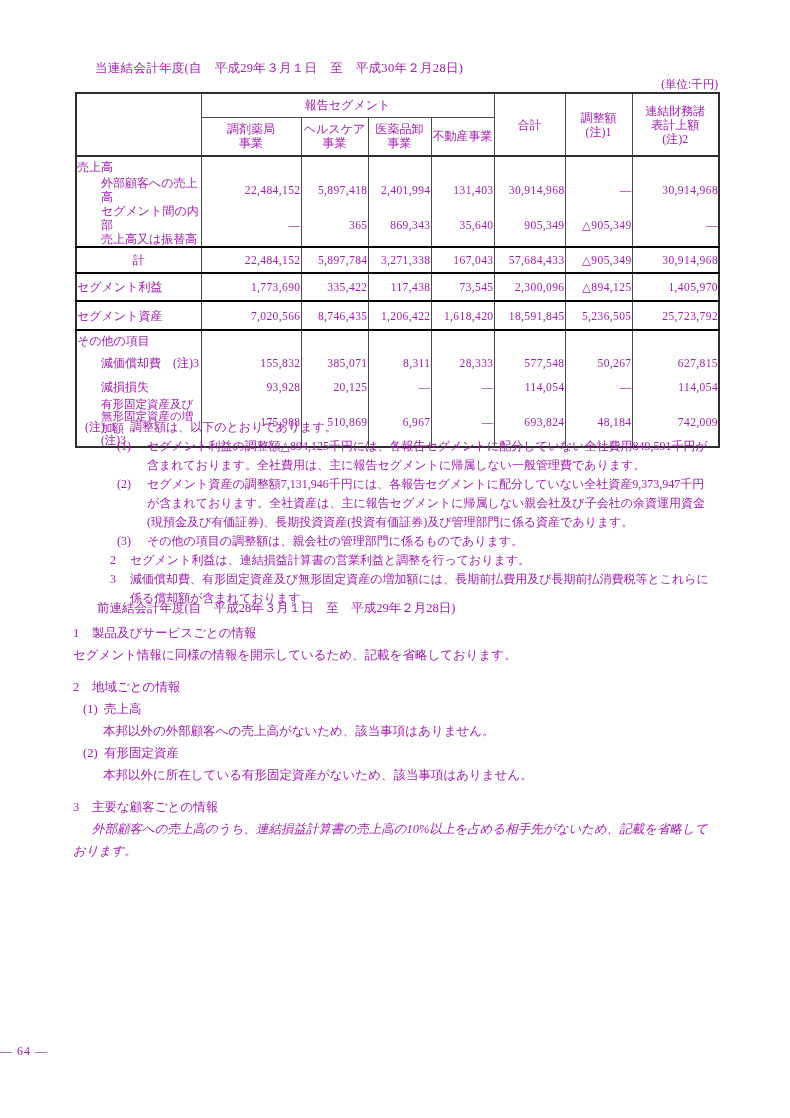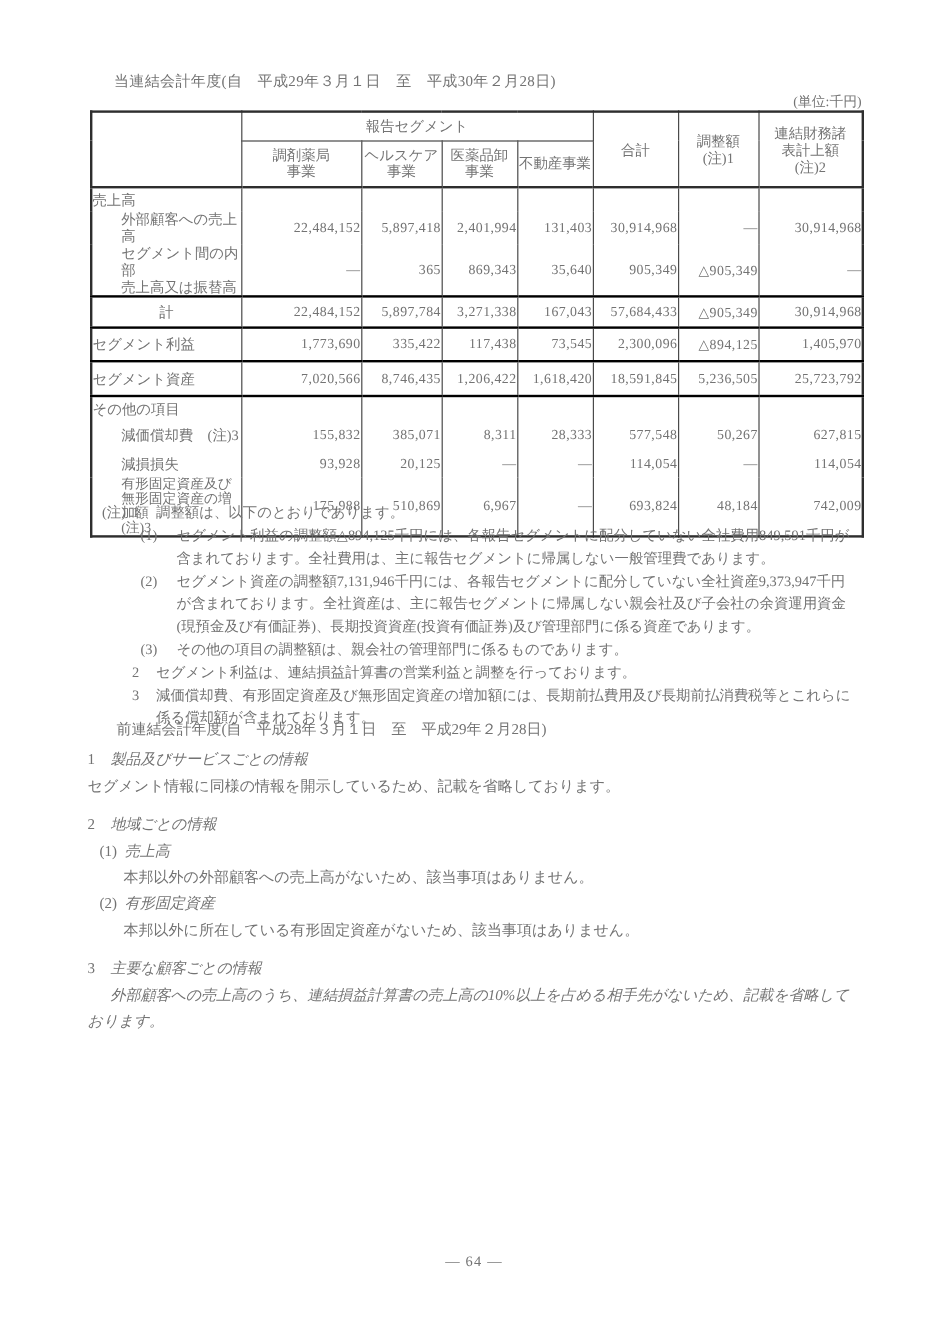--- a/index.html
+++ b/index.html
@@ -1,18 +1,18 @@
 <!DOCTYPE html>
 <html><head>
 <meta charset="utf-8">
 <style>
   html,body { margin:0; padding:0; background:#ffffff; }
   .page {
     position:relative; width:790px; height:1118px; background:#ffffff;
-    font-family:"Liberation Serif","DejaVu Serif",serif; color:#737373;
+    font-family:"Liberation Serif","DejaVu Serif",serif; color:#a21caf;
     overflow:hidden;
   }
   .title { position:absolute; left:95px; top:60px; font-size:12.5px; letter-spacing:0.3px; }
   .unit  { position:absolute; left:75px; top:77px; width:643px; text-align:right; font-size:11.5px; }
 
   table.seg {
     position:absolute; left:75px; top:92px; width:643px;
     border-collapse:collapse; table-layout:fixed;
     border:2px solid #2e2e2e;
   }
@@ -42,29 +42,29 @@
   .subnote { display:flex; }
   .snum { width:30px; flex:none; }
   .stext { flex:1; }
   .nitem { display:flex; margin-left:25px; }
 
   .related { position:absolute; left:73px; top:592px; width:645px; font-size:12.5px; line-height:22px; }
   .ri-heading { margin-left:12px; }
   .ri-period  { margin-left:24px; margin-top:5px; }
   .ri-sec { display:flex; margin-top:3px; }
   .ri-num { width:19px; flex:none; }
-  .ri-title { flex:1;font-style:italic; }
+  .ri-title { flex:1; }
   .mt10 { margin-top:10px; }
   .ri-body-1 { }
   .ri-sub { display:flex; margin-left:10px; }
   .ri-sub-num { width:21px; flex:none; }
   .ri-sub-body { margin-left:30px; }
   .ri-body-3 { text-indent:19px;font-style:italic; }
 
-  .footer { position:absolute; left:0; top:1044px; width:790px; text-align:center; font-size:12px; letter-spacing:1px; }
+  .footer { position:absolute; left:0; top:1044px; width:790px; text-align:left; font-size:12px; letter-spacing:1px; }
 </style>
 </head>
 <body>
 
 <div class="page">
 
   <div class="title">当連結会計年度(自　平成29年３月１日　至　平成30年２月28日)</div>
   <div class="unit">(単位:千円)</div>
 
   <table class="seg">

